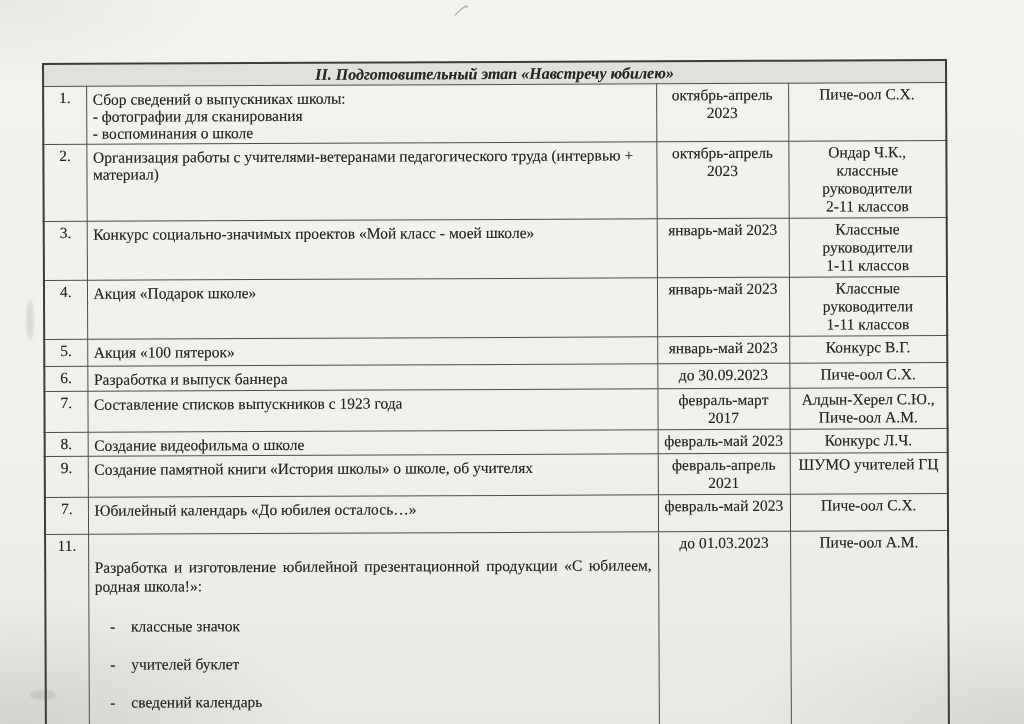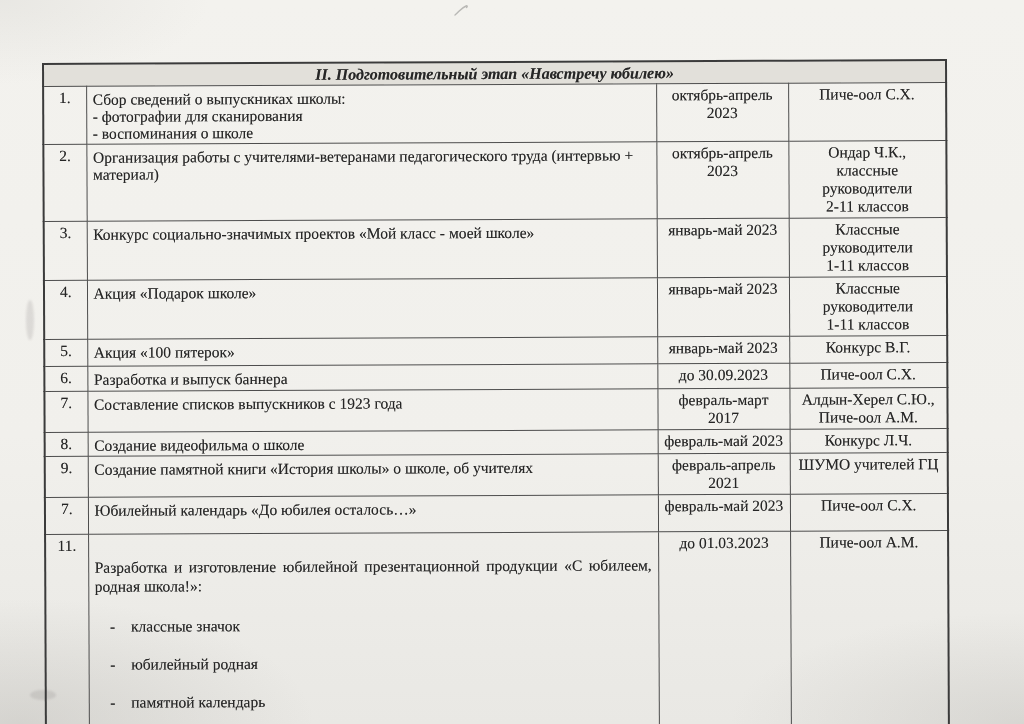--- a/index.html
+++ b/index.html
@@ -161,22 +161,22 @@
         <td class="c-act">Юбилейный календарь «До юбилея осталось…»</td>
         <td class="c-date">февраль-май 2023</td>
         <td class="c-resp">Пиче-оол С.Х.</td>
       </tr>
 
       <tr class="r11">
         <td class="c-num">11.</td>
         <td class="c-act">
           <div class="justify">Разработка и изготовление юбилейной презентационной продукции «С юбилеем, родная школа!»:</div>
           <div class="li"><span class="dash">-</span><span>классные значок</span></div>
-          <div class="li"><span class="dash">-</span><span>юбилейный родная</span></div>
-          <div class="li"><span class="dash">-</span><span>памятной календарь</span></div>
+          <div class="li"><span class="dash">-</span><span>учителей буклет</span></div>
+          <div class="li"><span class="dash">-</span><span>сведений календарь</span></div>
           
           
           
         </td>
         <td class="c-date">до 01.03.2023</td>
         <td class="c-resp">Пиче-оол А.М.</td>
       </tr>
     </tbody>
   </table>
 </div>

